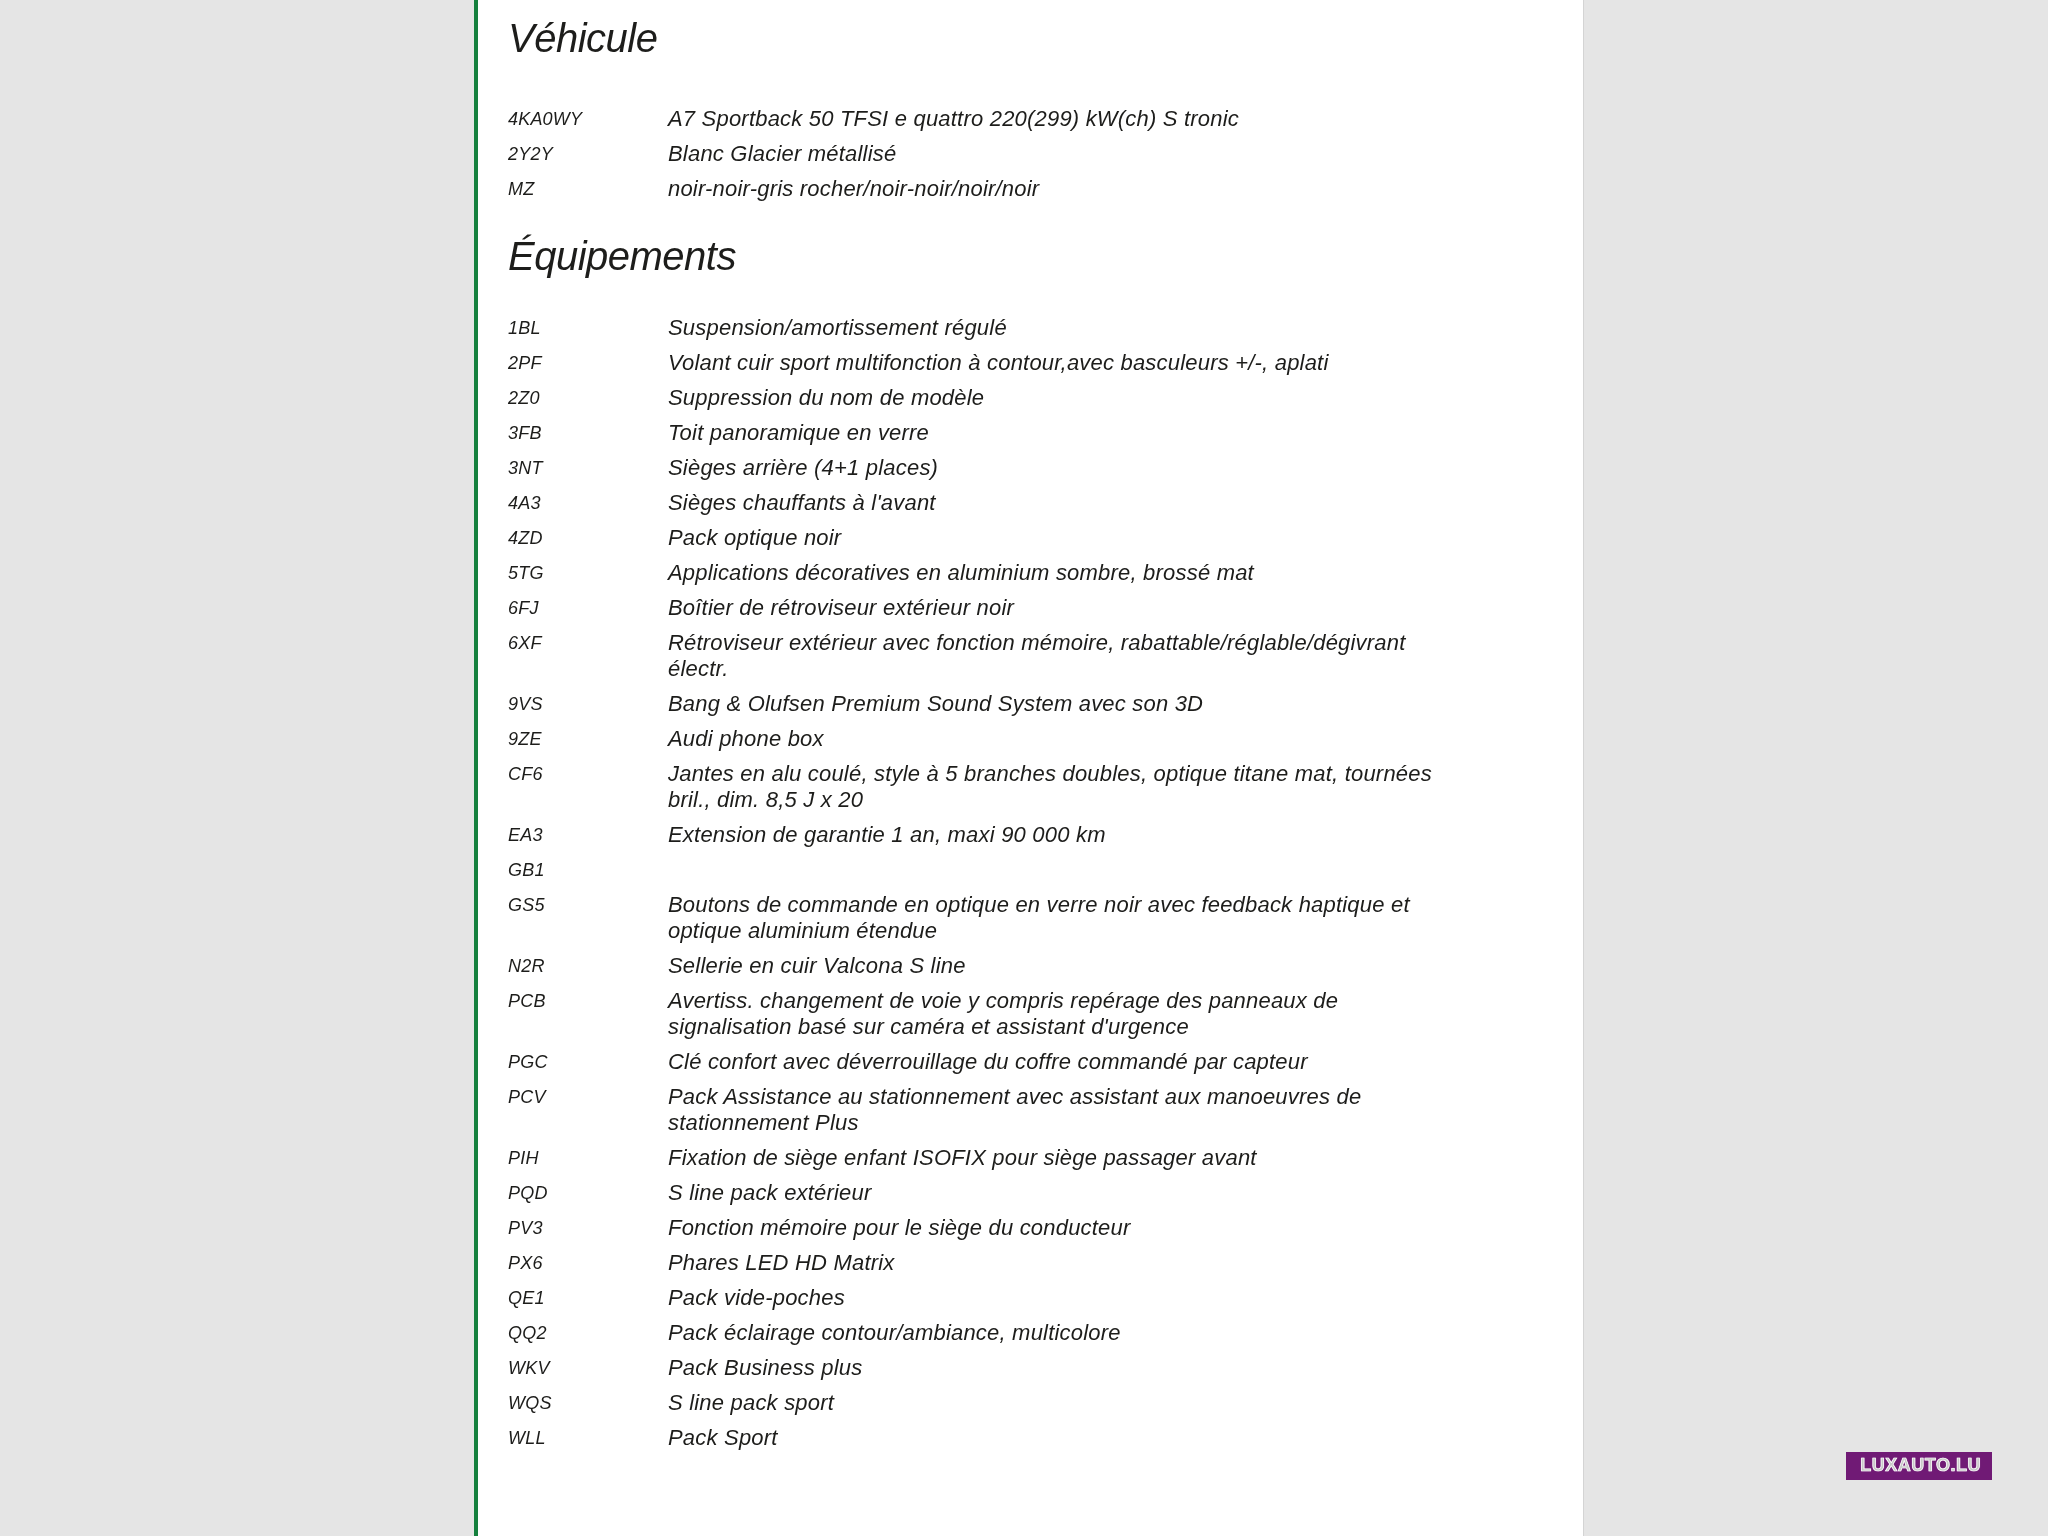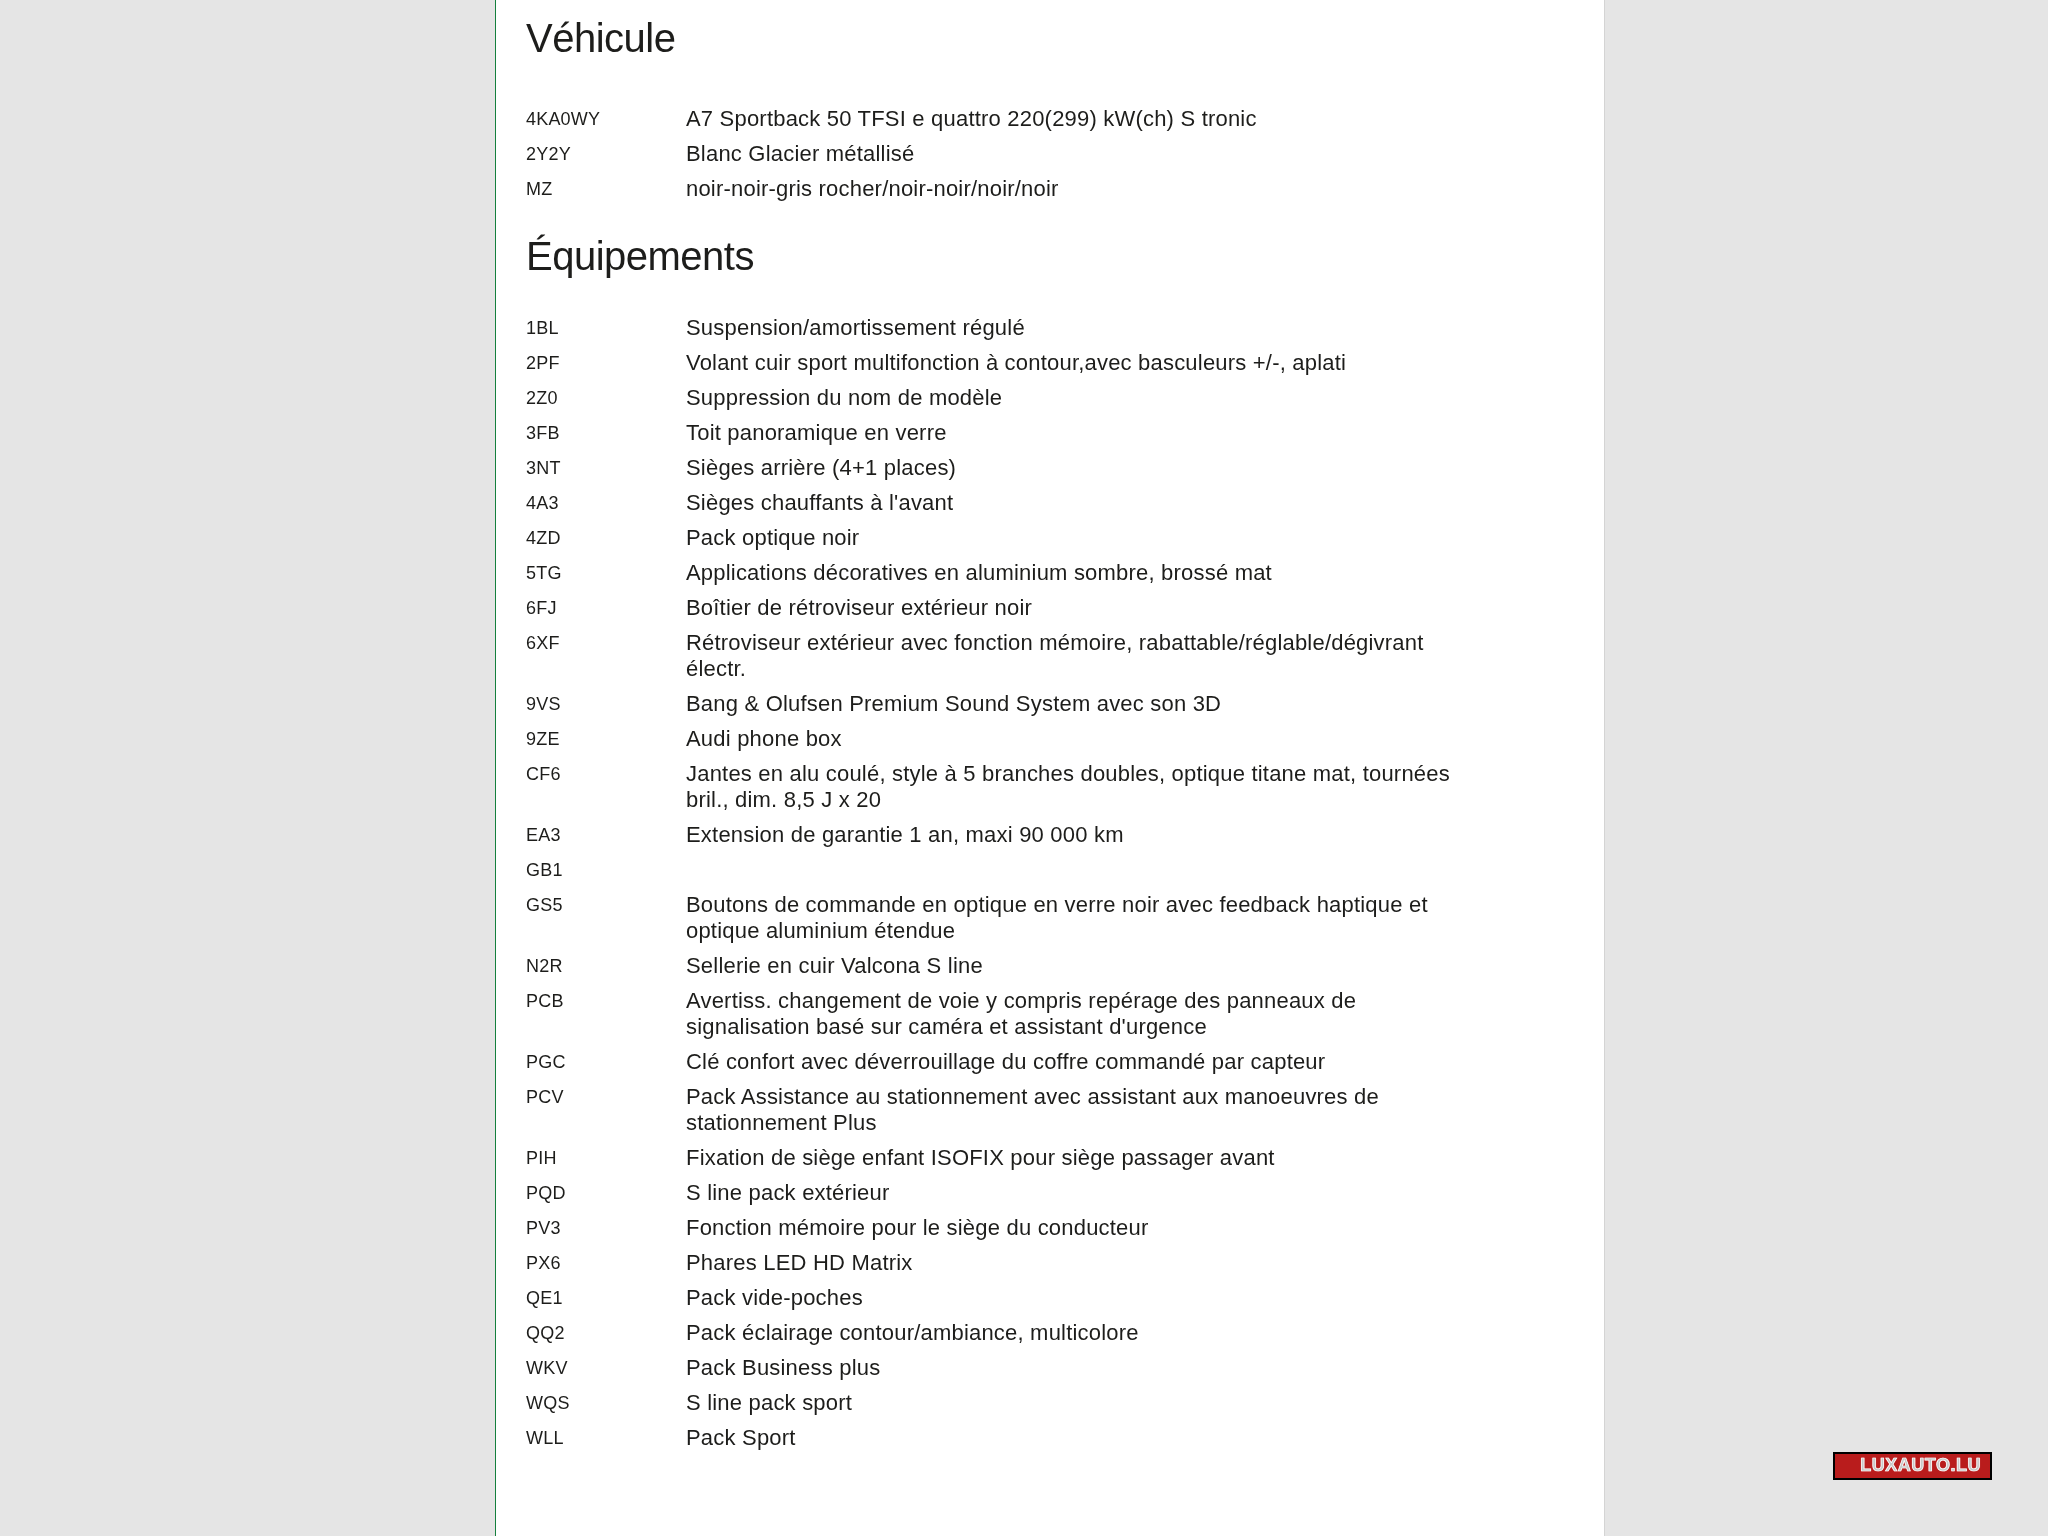--- a/index.html
+++ b/index.html
@@ -10,29 +10,30 @@
     width: 2048px;
     height: 1536px;
     position: relative;
     overflow: hidden;
     background: #e5e5e5;
     font-family: "Liberation Sans", sans-serif;
     color: #1d1d1b;
   }
   .sheet {
     position: absolute;
-    left: 495px;
+    left: 474px;
     top: 0;
     width: 1110px;
     height: 1536px;
     background: #ffffff;
-    border-left: 1px solid #15803d;
+    border-left: 4px solid #15803d;
     border-right: 1px solid #d4d4d4;
     box-sizing: border-box;
     padding: 14px 0 0 30px;
+    font-style: italic;
   }
   .section-title {
     font-size: 40px;
     line-height: 48px;
     font-weight: 400;
     letter-spacing: -0.5px;
     color: #1d1d1b;
     margin: 0;
   }
   .section-title.vehicle {
@@ -61,23 +62,23 @@
     width: 800px;
     max-width: 800px;
     font-size: 22px;
     line-height: 26px;
     letter-spacing: 0.2px;
   }
   .watermark {
     position: absolute;
     right: 56px;
     bottom: 56px;
-    padding: 1px 9px 2px 25px;
-    border: 2px solid #000000;
-    background: #b91c1c;
+    padding: 1px 9px 2px 12px;
+    border: 2px solid #701a75;
+    background: #701a75;
     color: #c9c9c9;
     font-size: 18px;
     line-height: 21px;
     font-weight: 700;
     letter-spacing: 0.5px;
     -webkit-text-stroke: 0.7px #ffffff;
     text-shadow: 0 0 1px #ffffff;
   }
 </style>
 </head>

